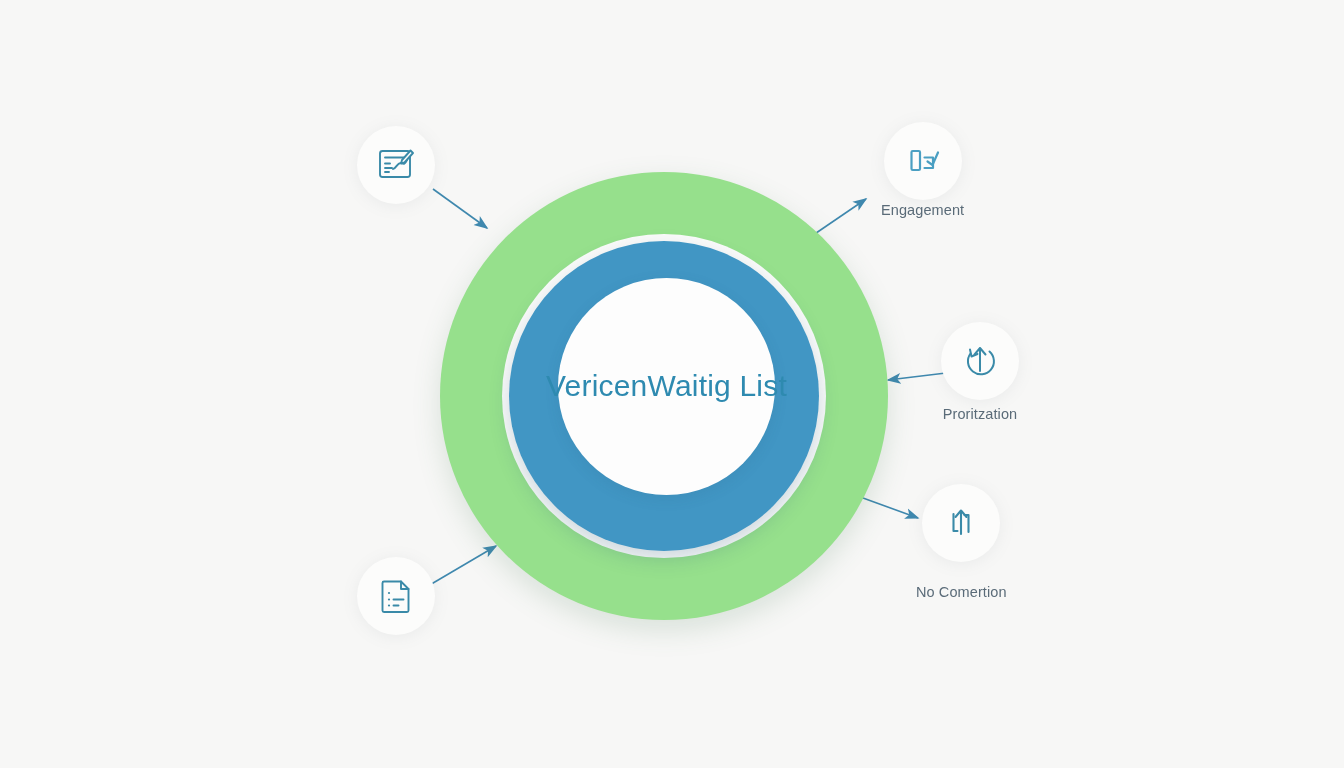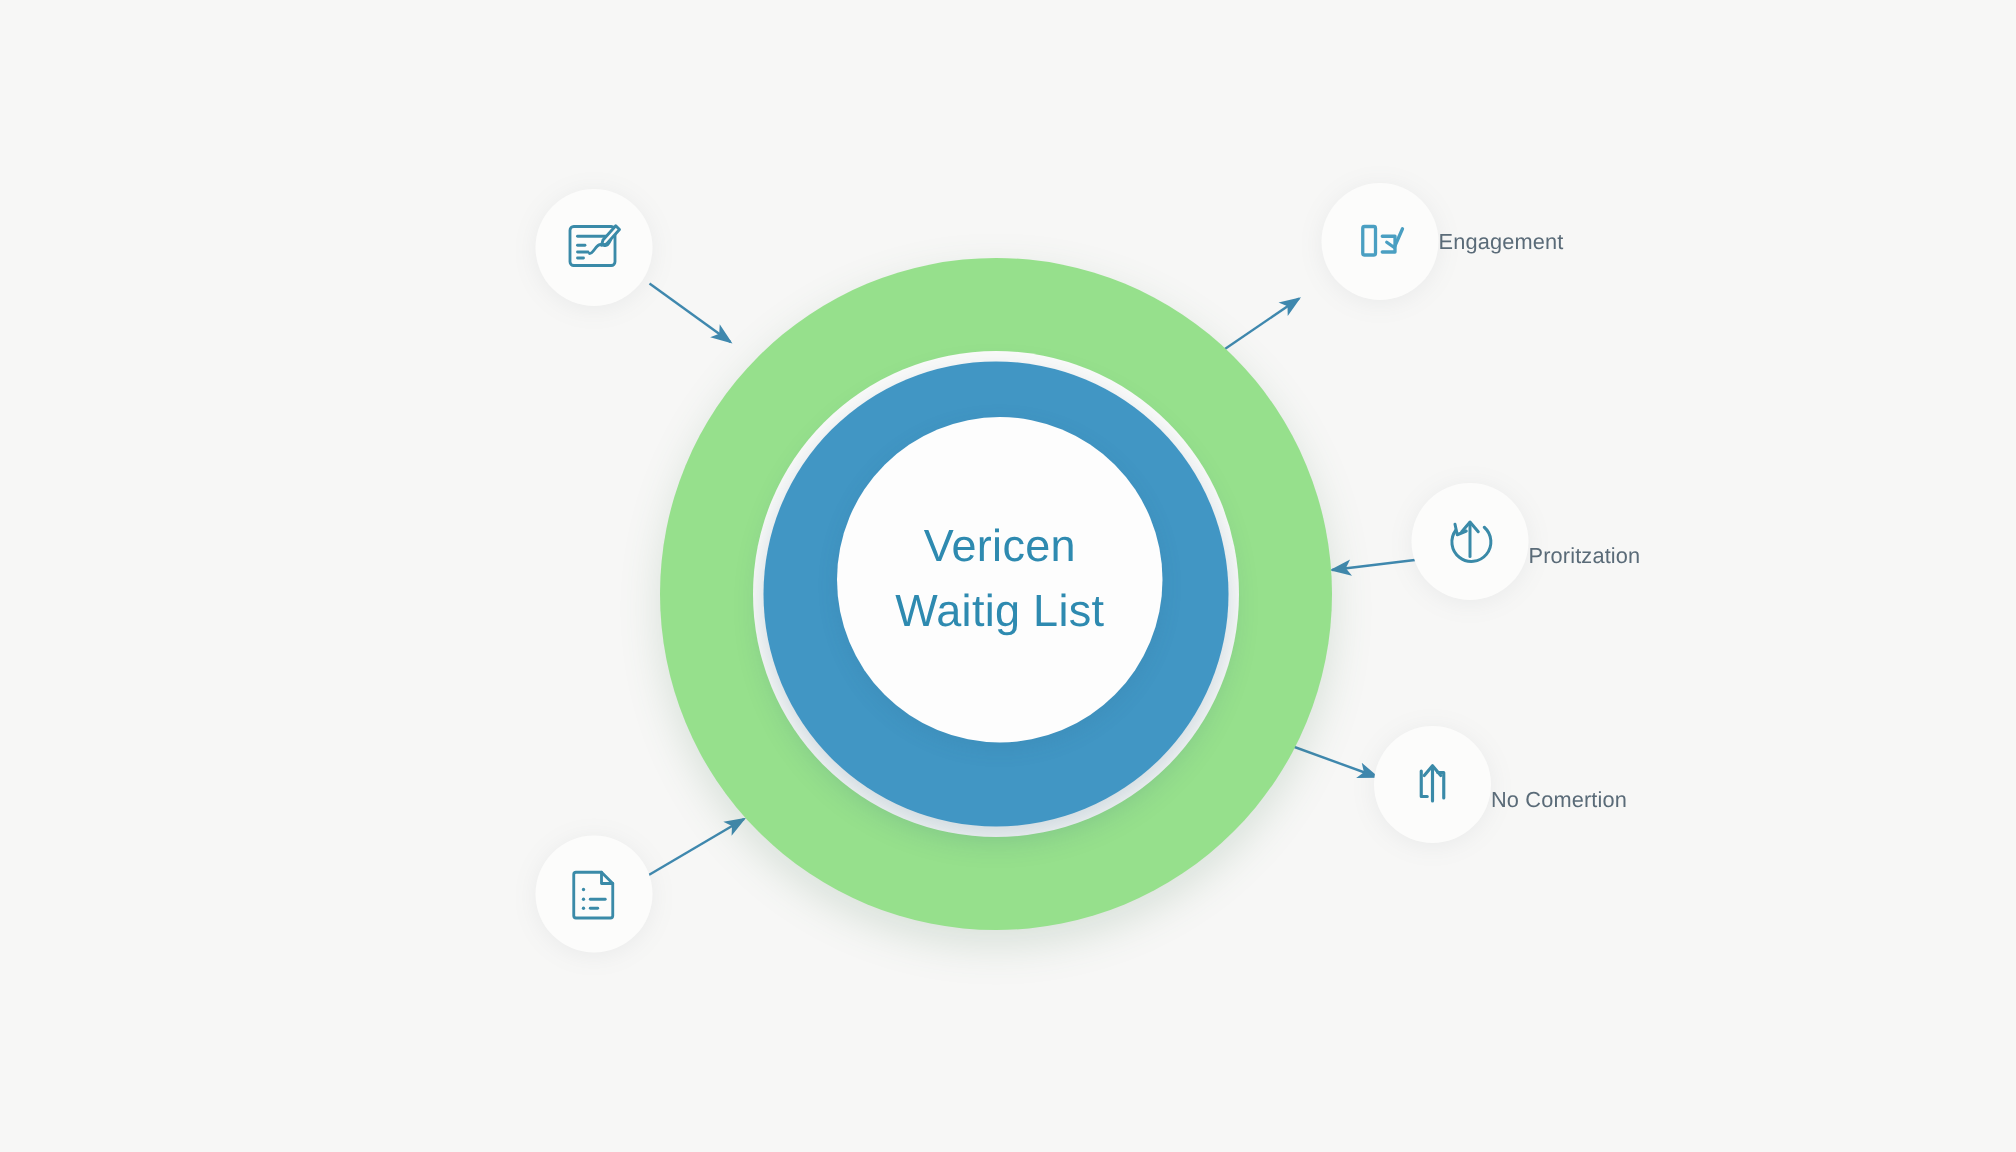--- a/index.html
+++ b/index.html
@@ -54,38 +54,38 @@
   }
   .ring-core {
     position: absolute;
     left: 558px;
     top: 278px;
     width: 217px;
     height: 217px;
     border-radius: 50%;
     background: #fdfdfd;
     display: flex;
-    flex-direction: column;
+    flex-direction: row;
     align-items: center;
     justify-content: center;
     box-shadow: 0 4px 14px rgba(40, 90, 125, 0.12);
   }
   .core-line {
     color: #2e8ab0;
     font-size: 30px;
     line-height: 1.42;
     letter-spacing: 0.2px;
     white-space: nowrap;
   }
 
   
   .node {
     position: absolute;
     display: flex;
-    flex-direction: row;
+    flex-direction: column;
     align-items: center;
   }
   .node-disc {
     width: 78px;
     height: 78px;
     border-radius: 50%;
     background: #fcfcfb;
     display: flex;
     align-items: center;
     justify-content: center;
@@ -100,21 +100,21 @@
   }
   .node-label.blank { visibility: hidden; height: 0; margin: 0; }
 
   
   #node-analytics   { left: 357px; top: 126px; }
   #node-document    { left: 357px; top: 557px; }
   #node-engagement  { left: 881px; top: 122px; }
   #node-priority    { left: 941px; top: 322px; }
   #node-conversion  { left: 916px; top: 484px; }
   #node-engagement .node-label { margin-top: 2px; }
-  #node-priority   .node-label { margin-top: 20px; }
+  #node-priority   .node-label { margin-top: 6px; }
   #node-conversion .node-label { margin-top: 22px; }
 
   .icon-svg { display: block; }
 </style>
 </head>
 <body>
 
 <svg id="canvas" viewBox="0 0 1344 768" xmlns="http://www.w3.org/2000/svg">
   <defs>
     <marker id="ah" markerWidth="10" markerHeight="10" refX="8" refY="4" orient="auto" markerUnits="strokeWidth">

